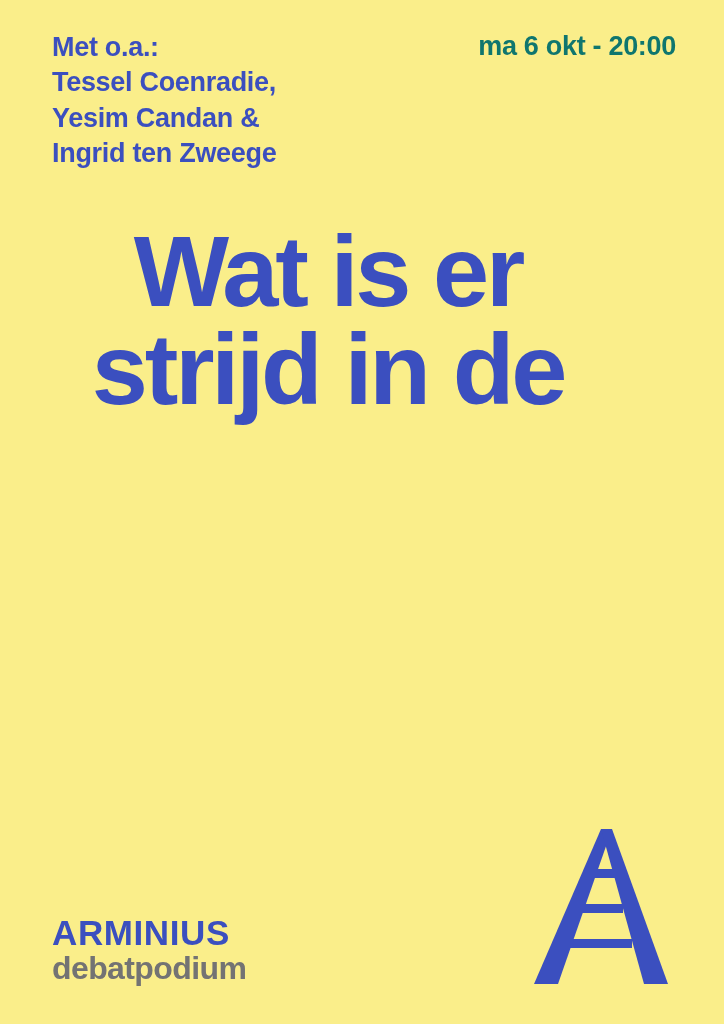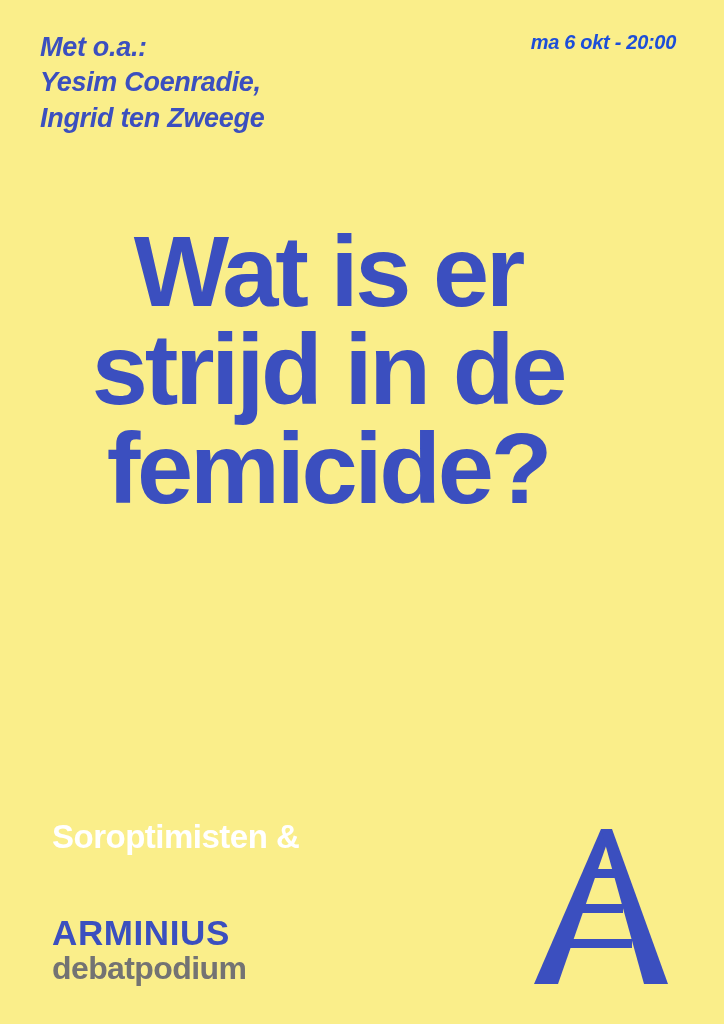--- a/index.html
+++ b/index.html
@@ -18,41 +18,40 @@
     position: relative;
     width: 724px;
     height: 1024px;
     background: #FAEE8A;
   }
 
   
   .header {
     position: absolute;
     top: 30px;
-    left: 40px;
+    left: 52px;
     right: 48px;
     display: flex;
     justify-content: space-between;
     align-items: flex-start;
-    font-style: italic;
   }
   .credits {
     color: #3B4FBF;
     font-size: 27px;
     font-weight: bold;
     line-height: 1.31;
     letter-spacing: -0.3px;
   }
   .credits-line {
     display: block;
     white-space: nowrap;
   }
   .datetime {
-    color: #1d4ed8;
-    font-size: 20px;
+    color: #0f766e;
+    font-size: 27px;
     font-weight: bold;
     letter-spacing: -0.3px;
     white-space: nowrap;
     padding-top: 1px;
   }
 
   
   .headline {
     position: absolute;
     top: 222px;
@@ -118,34 +117,33 @@
   }
 </style>
 </head>
 <body>
 
 <div class="poster">
 
   <div class="header">
     <div class="credits">
       <span class="credits-line">Met o.a.:</span>
-      <span class="credits-line">Yesim Coenradie,</span>
+      <span class="credits-line">Tessel Coenradie,</span>
+      <span class="credits-line">Yesim Candan &amp;</span>
       <span class="credits-line">Ingrid ten Zweege</span>
     </div>
     <div class="datetime">ma 6 okt - 20:00</div>
   </div>
 
   <div class="headline">
     <span class="headline-line">Wat is er</span>
     <span class="headline-line">strijd in de</span>
-    <span class="headline-line">femicide?</span>
   </div>
 
   <div class="footer">
-    <div class="partner">Soroptimisten &amp;</div>
     <div class="brand-name">ARMINIUS</div>
     <div class="brand-sub">debatpodium</div>
   </div>
 
   <div class="logo">
     <svg width="150" height="155" viewBox="0 0 150 155" xmlns="http://www.w3.org/2000/svg">
 
       <polygon points="75,0 86,0 32,155 8,155" fill="#3B4FBF"></polygon>
 
       <polygon points="75,0 86,0 142,155 118,155" fill="#3B4FBF"></polygon>

